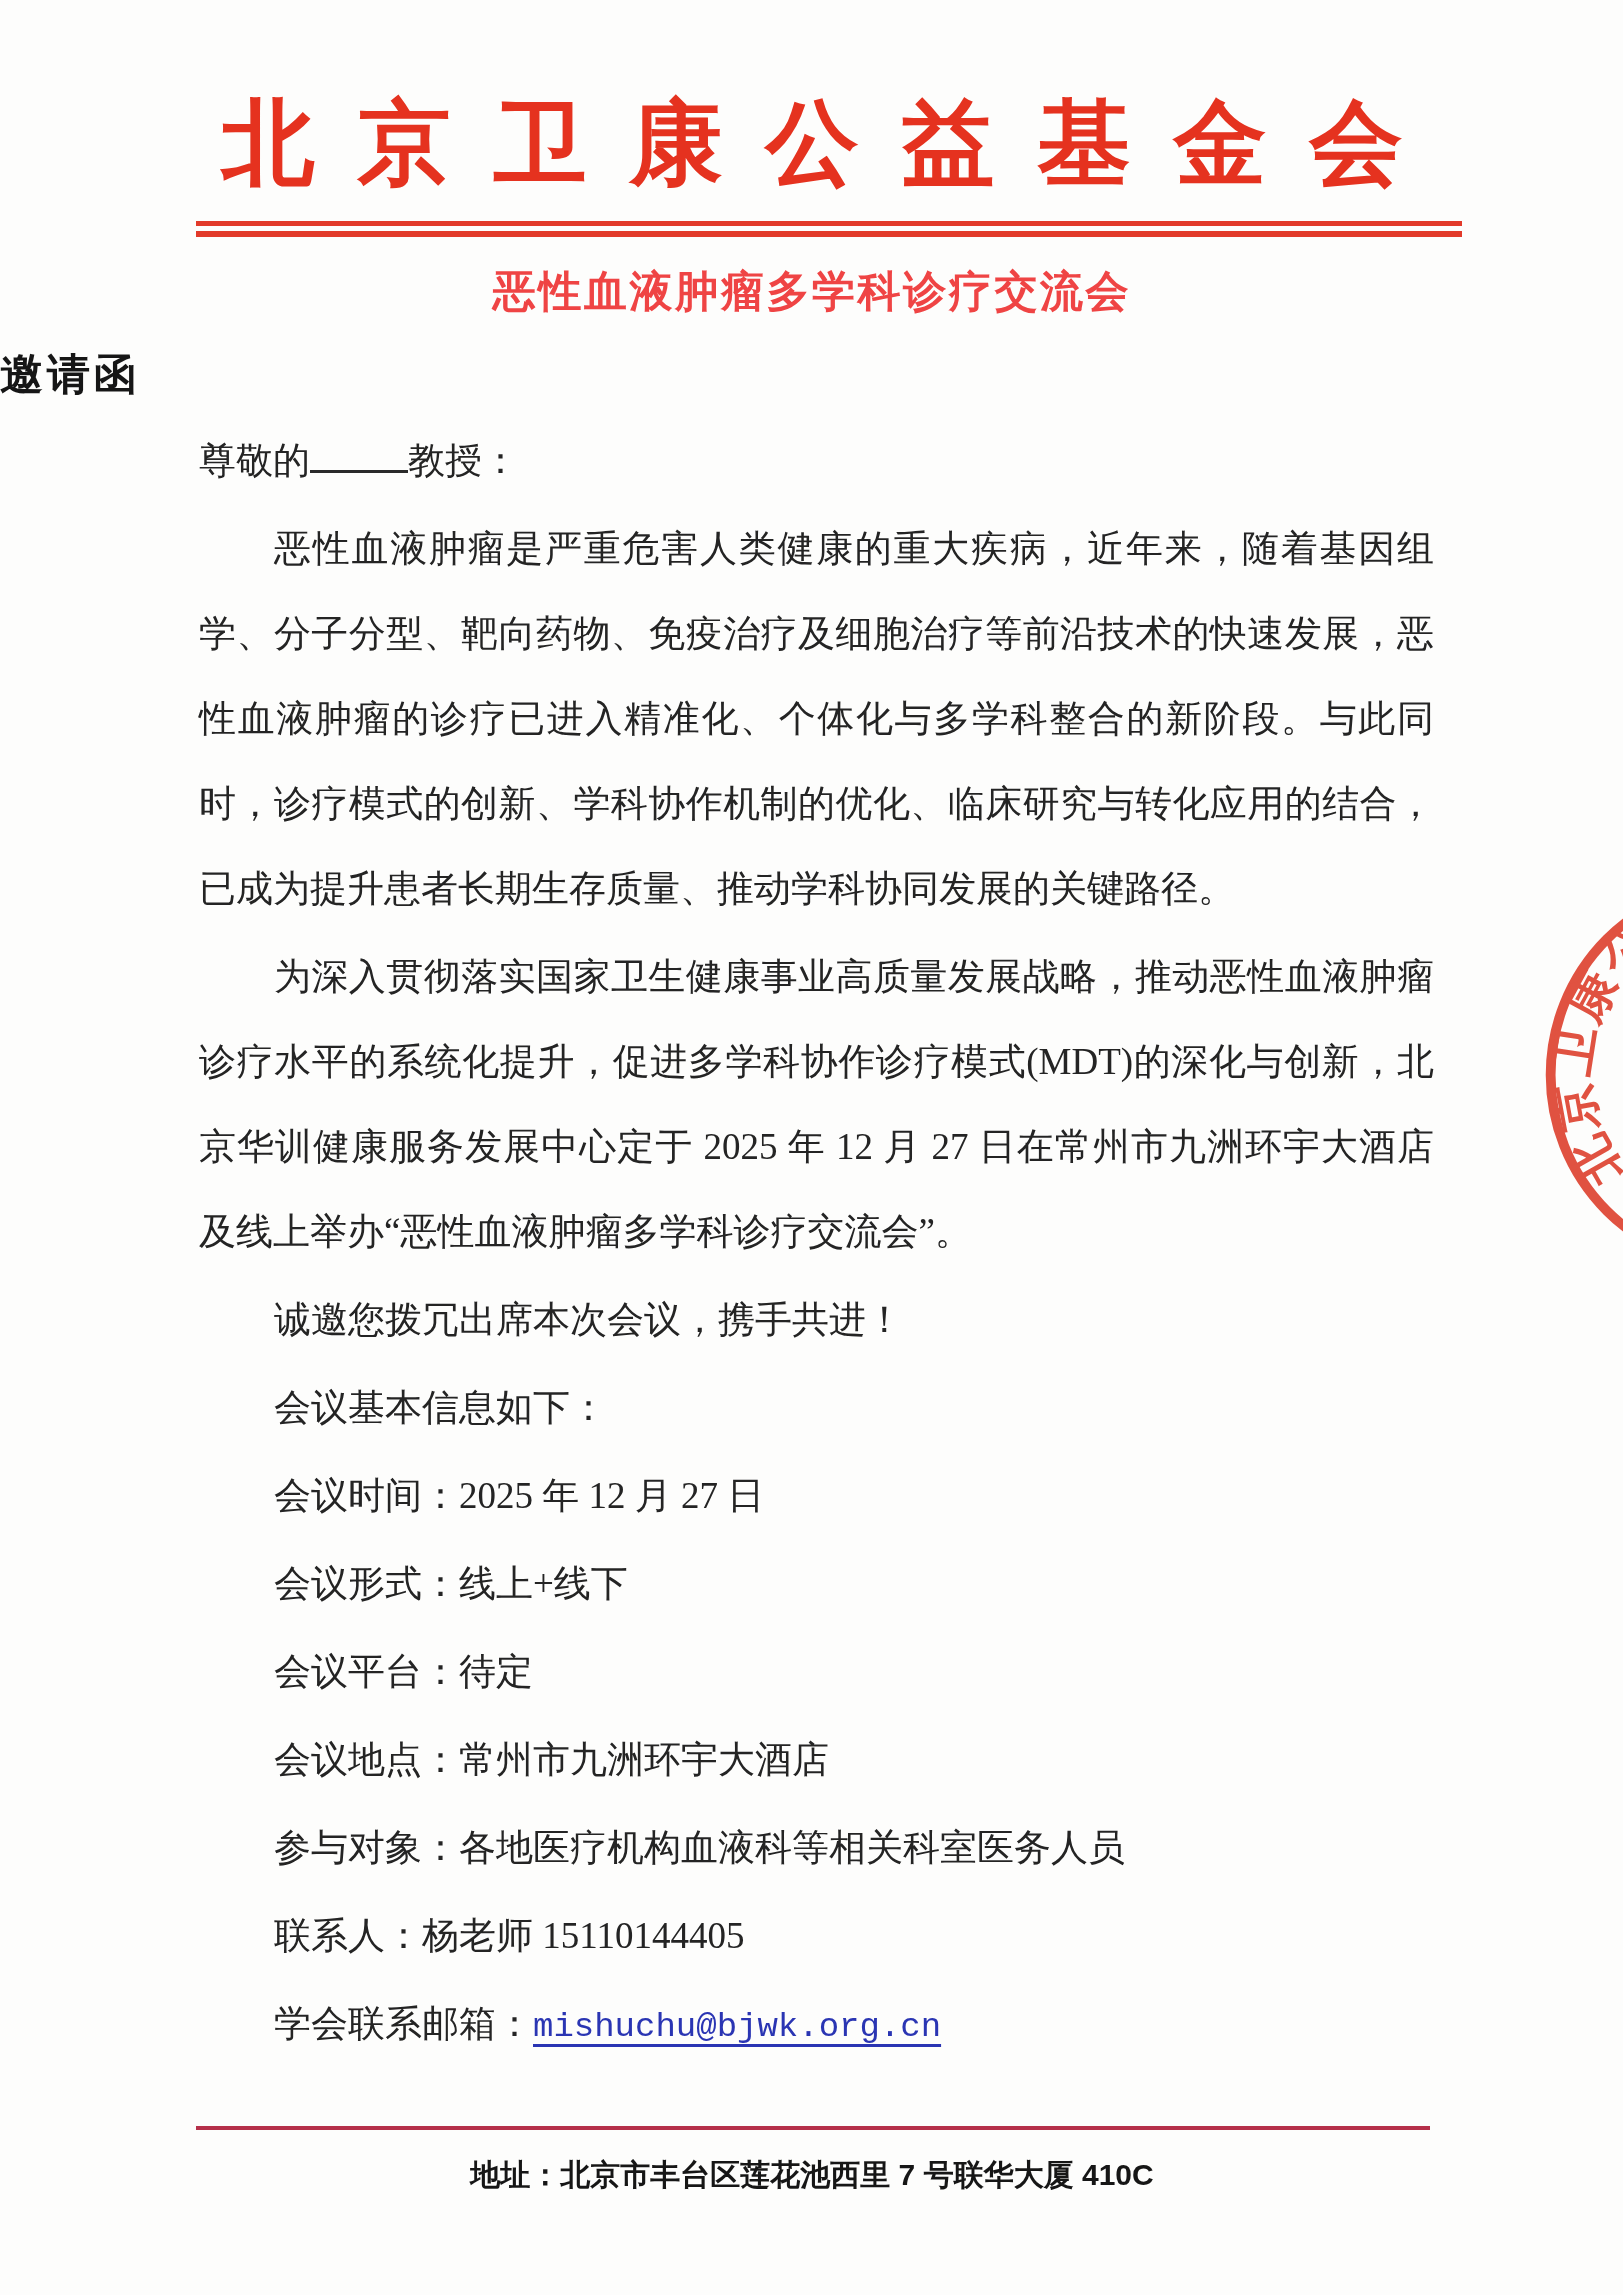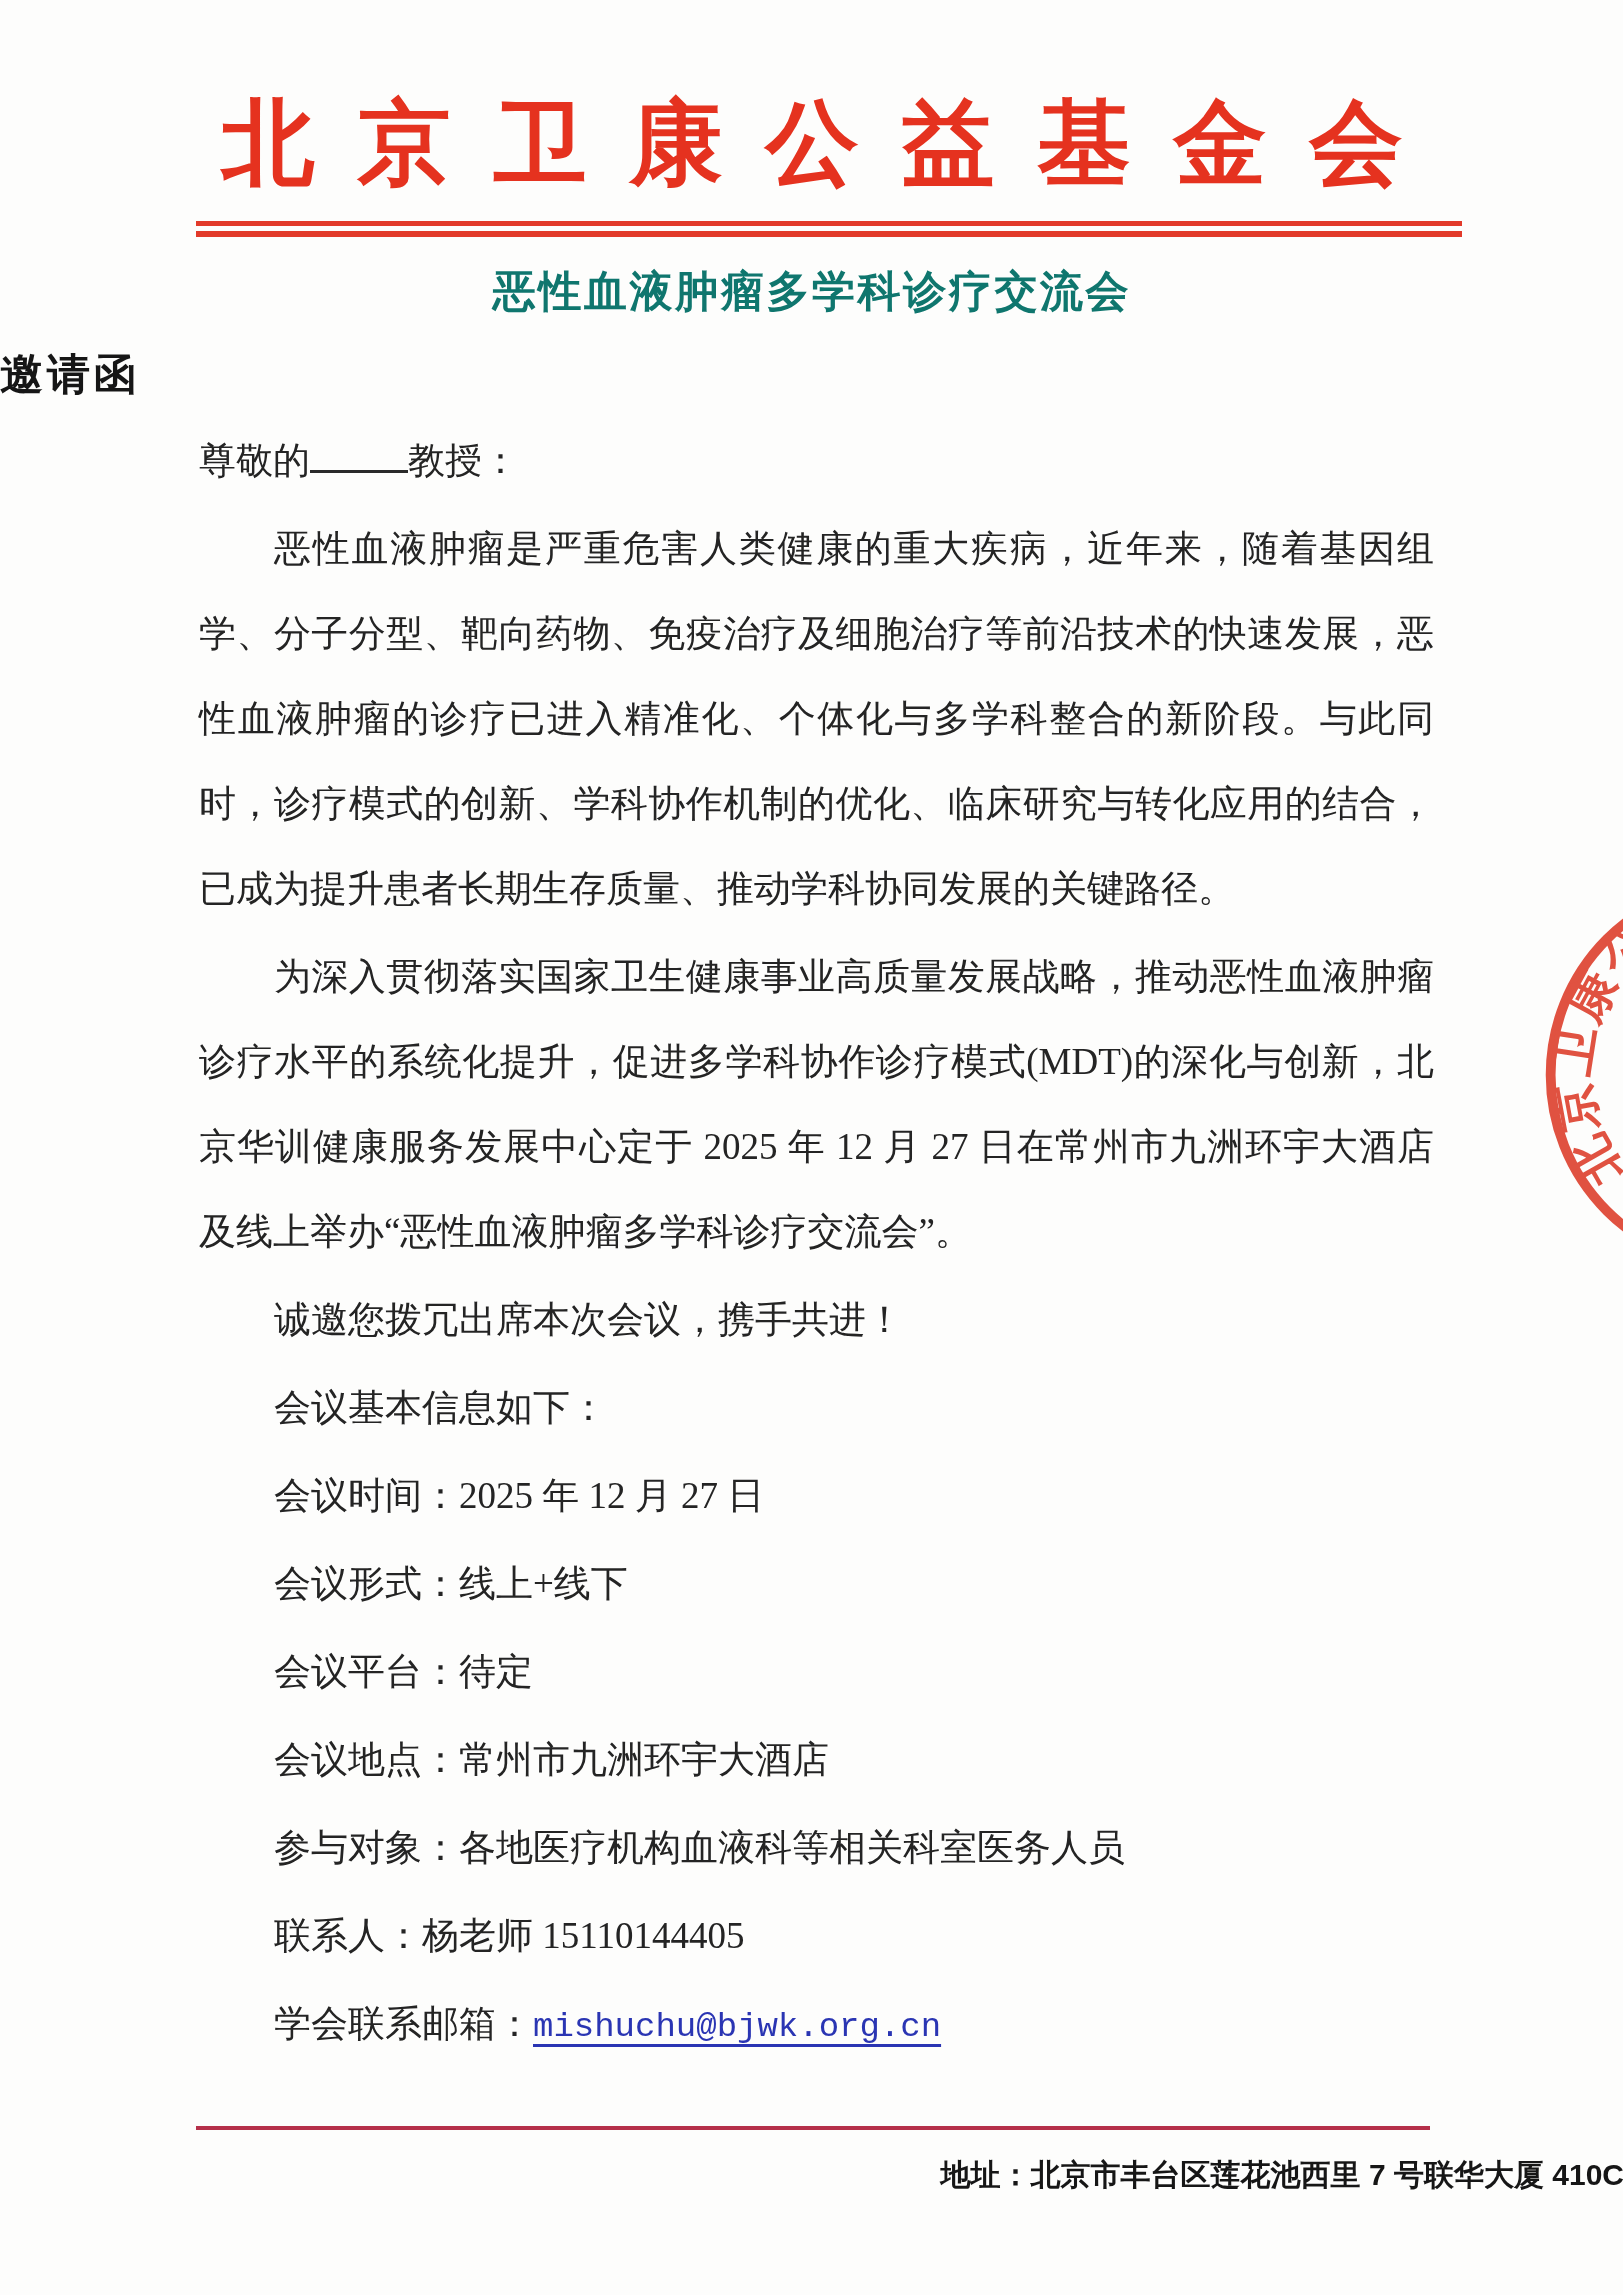--- a/index.html
+++ b/index.html
@@ -30,21 +30,21 @@
     border-top:5.2px solid var(--rule-red,#e23a2a);
     border-bottom:6.5px solid var(--rule-red,#e23a2a);
   }
   
   .doc-title{
     margin:27.5px 0 0 0;
     font-size:43px;line-height:54px;
     font-weight:bold;
     letter-spacing:2.6px;
     text-align:center;
-    color:#0f766e;
+    color:#ef4444;
   }
   .doc-subtitle{
     margin:29.5px 0 0 0;
     font-size:43px;line-height:54px;
     font-weight:bold;
     letter-spacing:3.9px;
     text-align:left;
     color:#161616;
   }
   
@@ -76,21 +76,21 @@
   
   .footer-rule{
     position:absolute;
     left:196px;top:2126px;
     width:1234px;height:3.9px;
     background:var(--footer-rule,#b5304a);
   }
   .footer-address{
     position:absolute;
     left:0;top:2155px;width:100%;
-    text-align:right;
+    text-align:center;
     font-family:"Liberation Sans", sans-serif;
     font-weight:600;
     font-size:30px;
     color:#161616;
   }
   
   .seal{
     position:absolute;
     left:1514px;top:846px;
     width:458px;height:458px;

